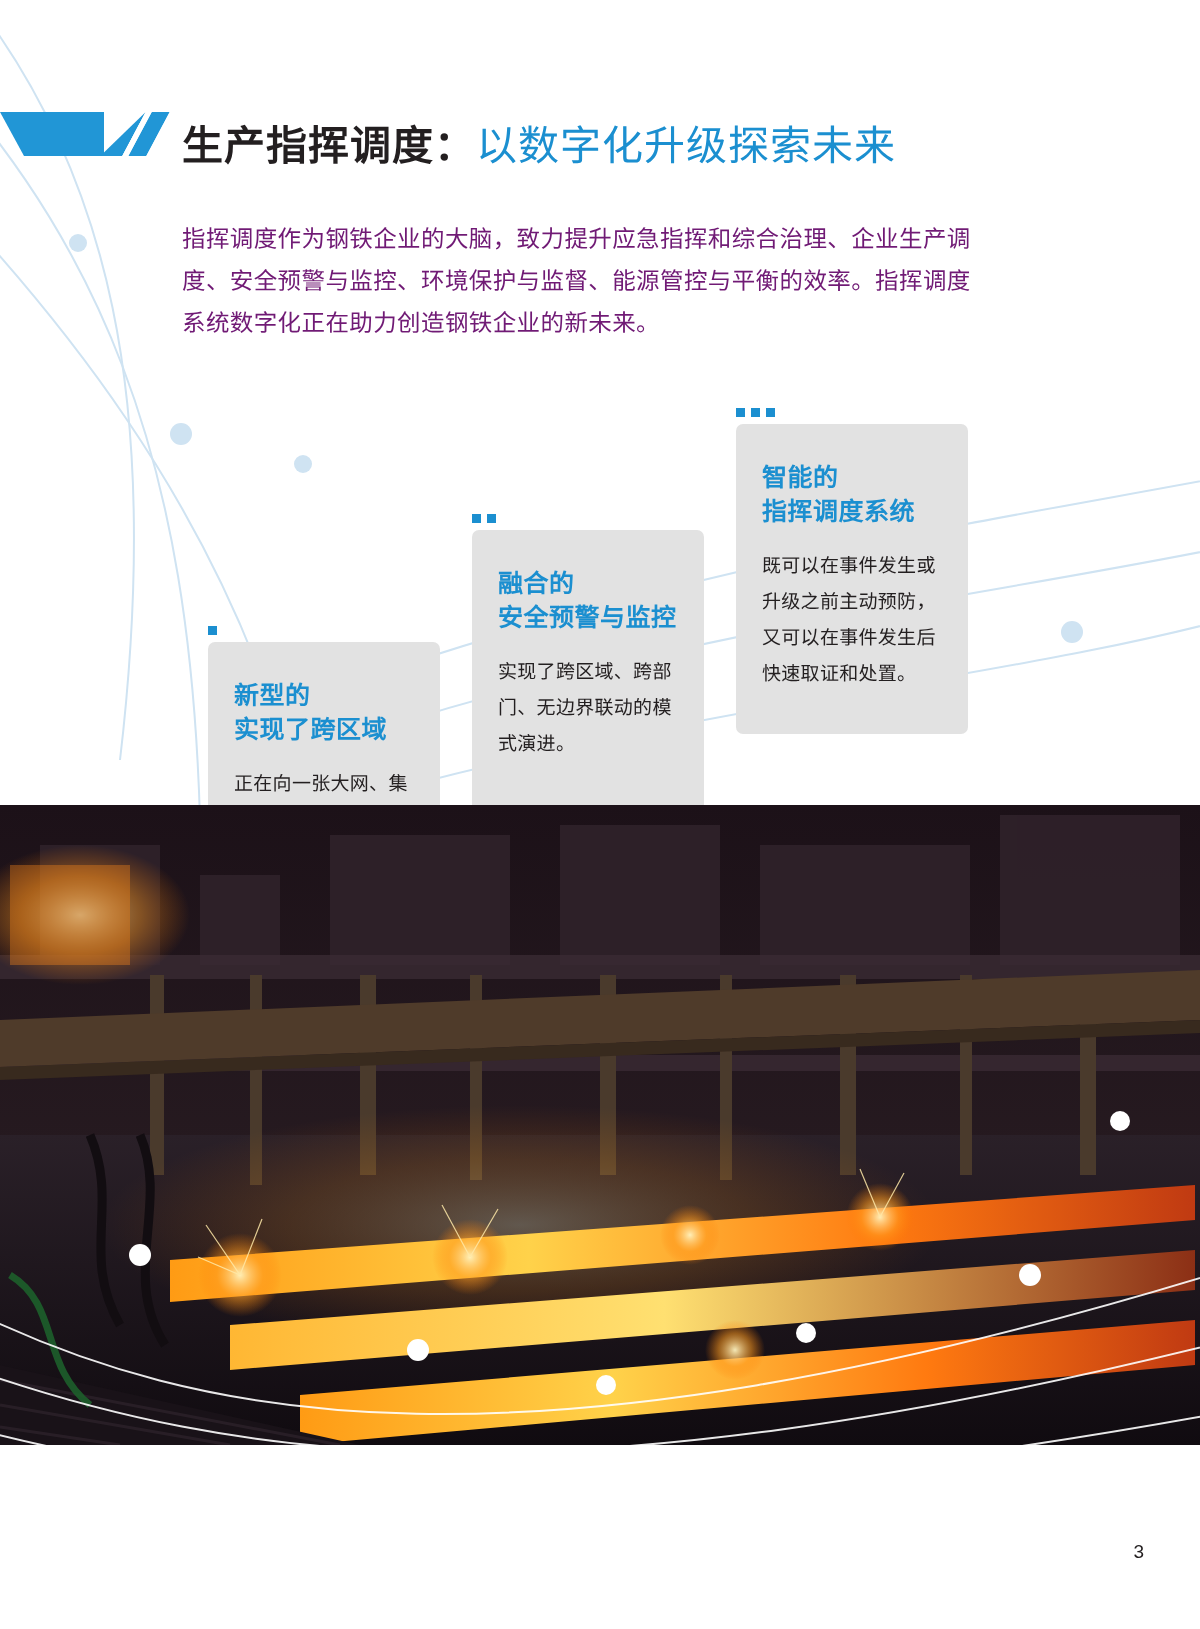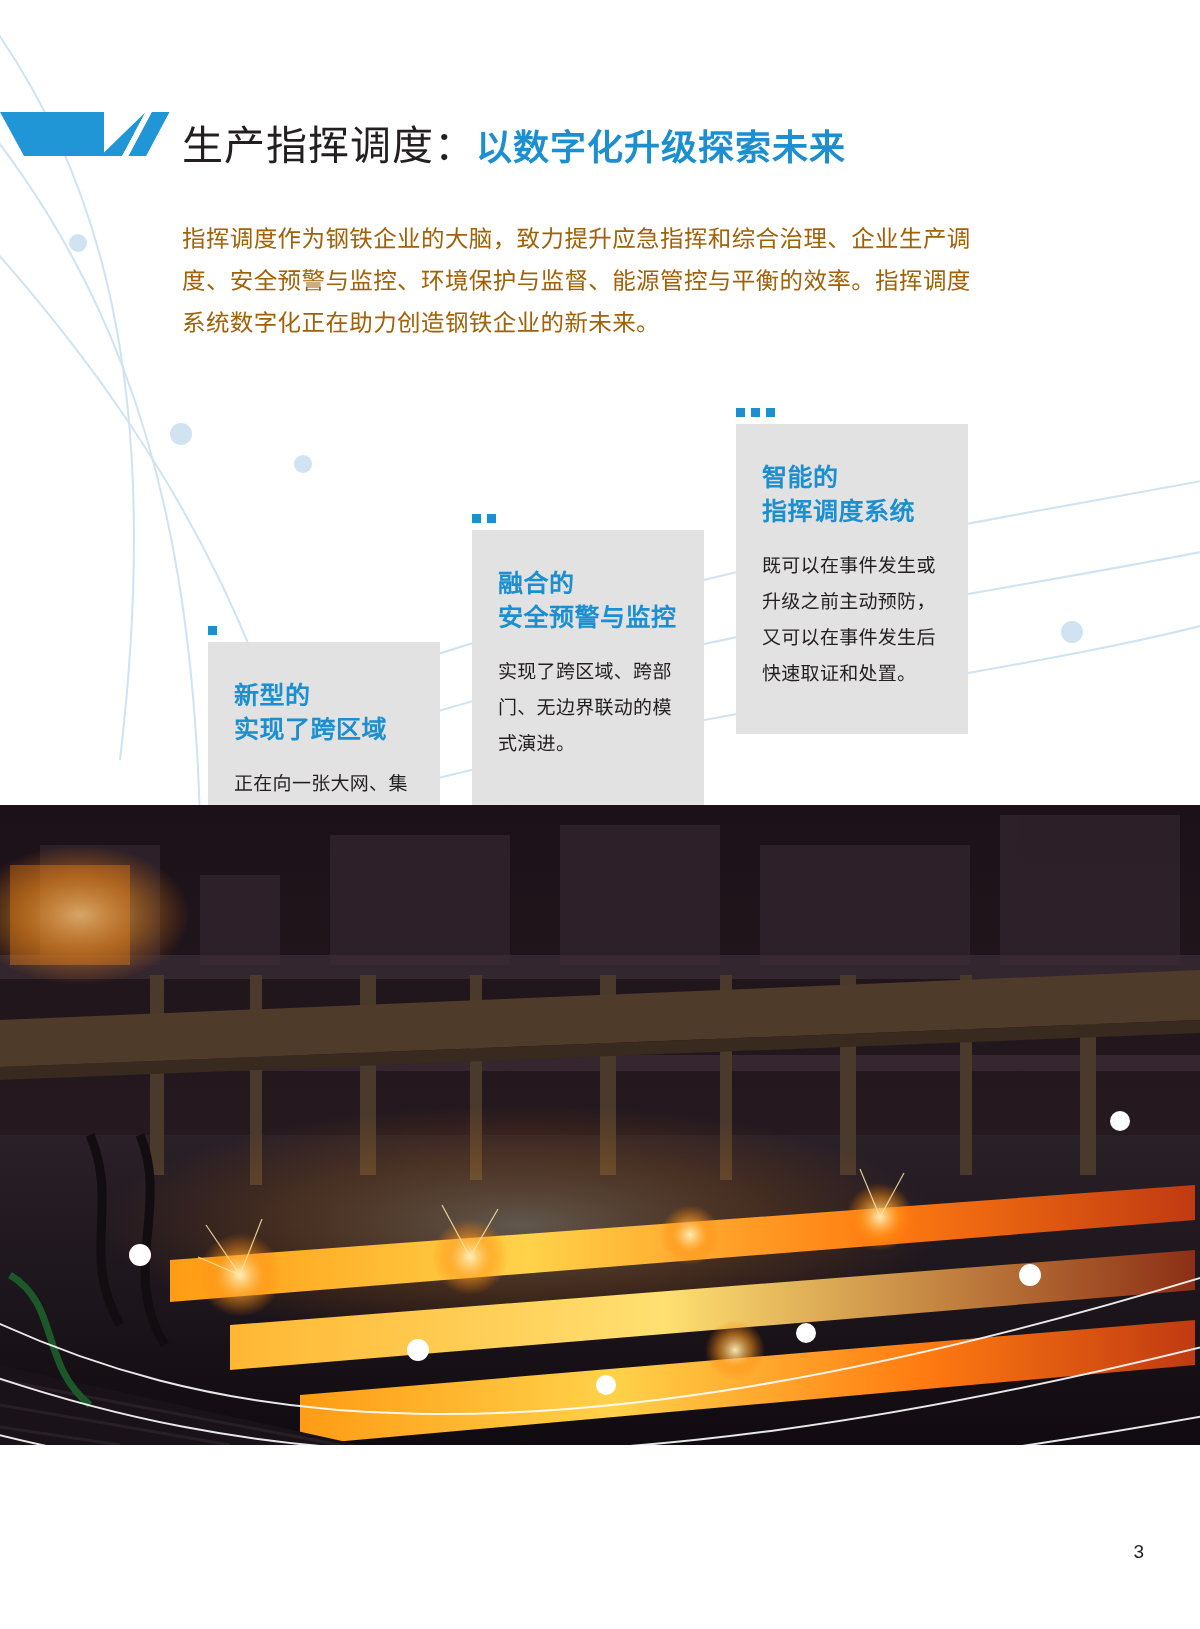--- a/index.html
+++ b/index.html
@@ -45,48 +45,49 @@
 
   .title-row {
     position: absolute;
     left: 182px;
     top: 112px;
     width: 920px;
     white-space: nowrap;
   }
   .title-dark {
     font-size: 41px;
-    font-weight: normal;
+    font-weight: bold;
     color: #231f20;
     letter-spacing: 1px;
   }
   .title-blue {
-    font-size: 36px;
-    font-weight: bold;
+    font-size: 41px;
+    font-weight: normal;
     color: #1b8fd0;
     letter-spacing: 1px;
   }
 
   .intro {
     position: absolute;
     left: 182px;
     top: 218px;
     width: 800px;
     font-size: 23.5px;
     line-height: 42px;
-    color: #a16207;
+    color: #701a75;
     letter-spacing: 0.4px;
   }
 
   
   .card {
     position: absolute;
     background: #e2e2e2;
     box-sizing: border-box;
     padding: 36px 26px 0 26px;
+    border-radius: 7px;
   }
   .card-title {
     color: #1b8fd0;
     font-size: 25px;
     font-weight: bold;
     line-height: 34px;
     letter-spacing: 0.5px;
     white-space: pre-line;
   }
   .card-body {

